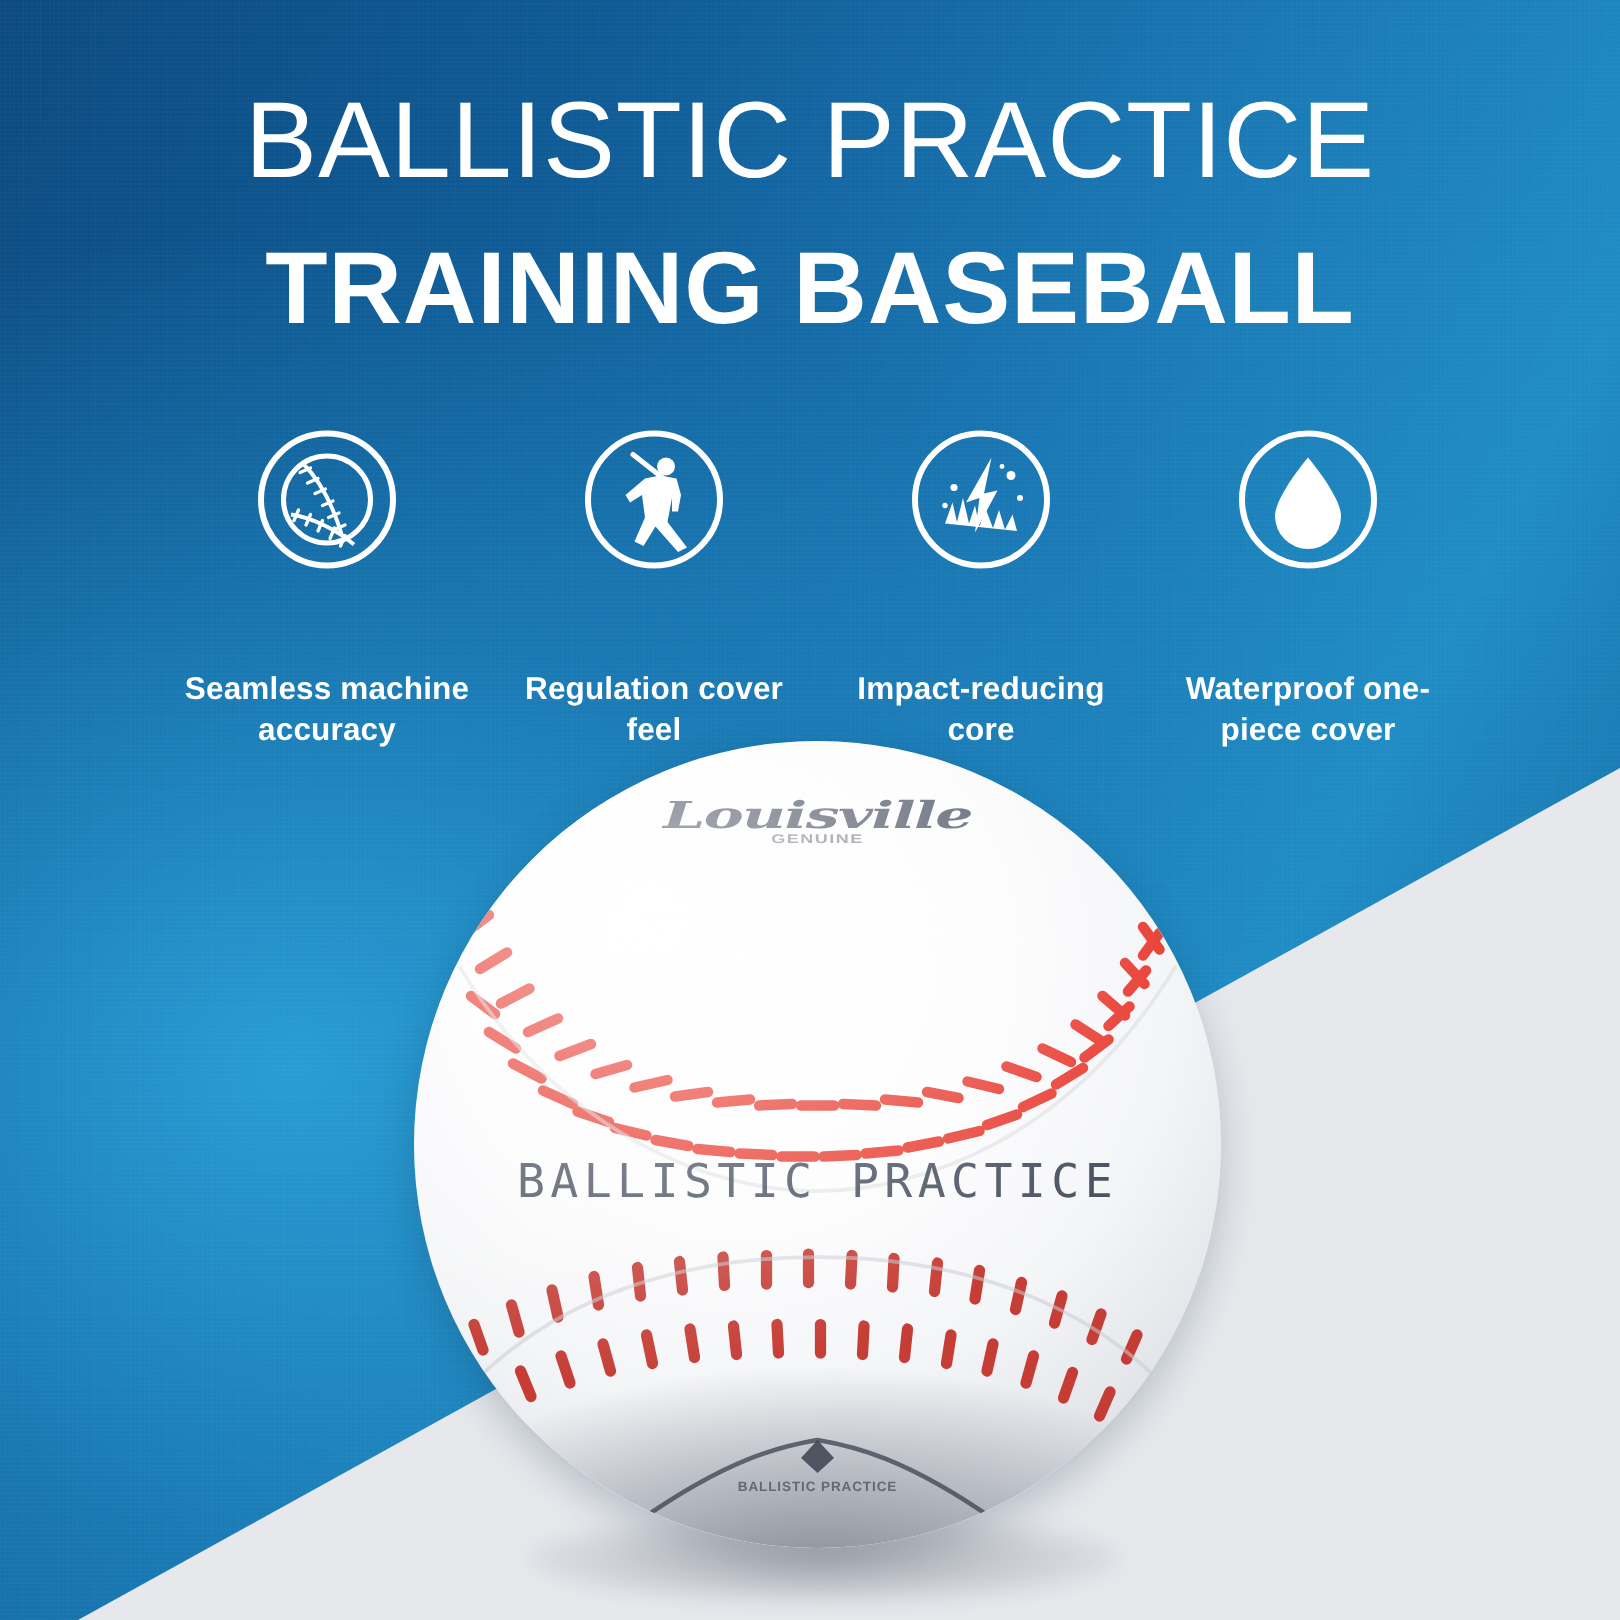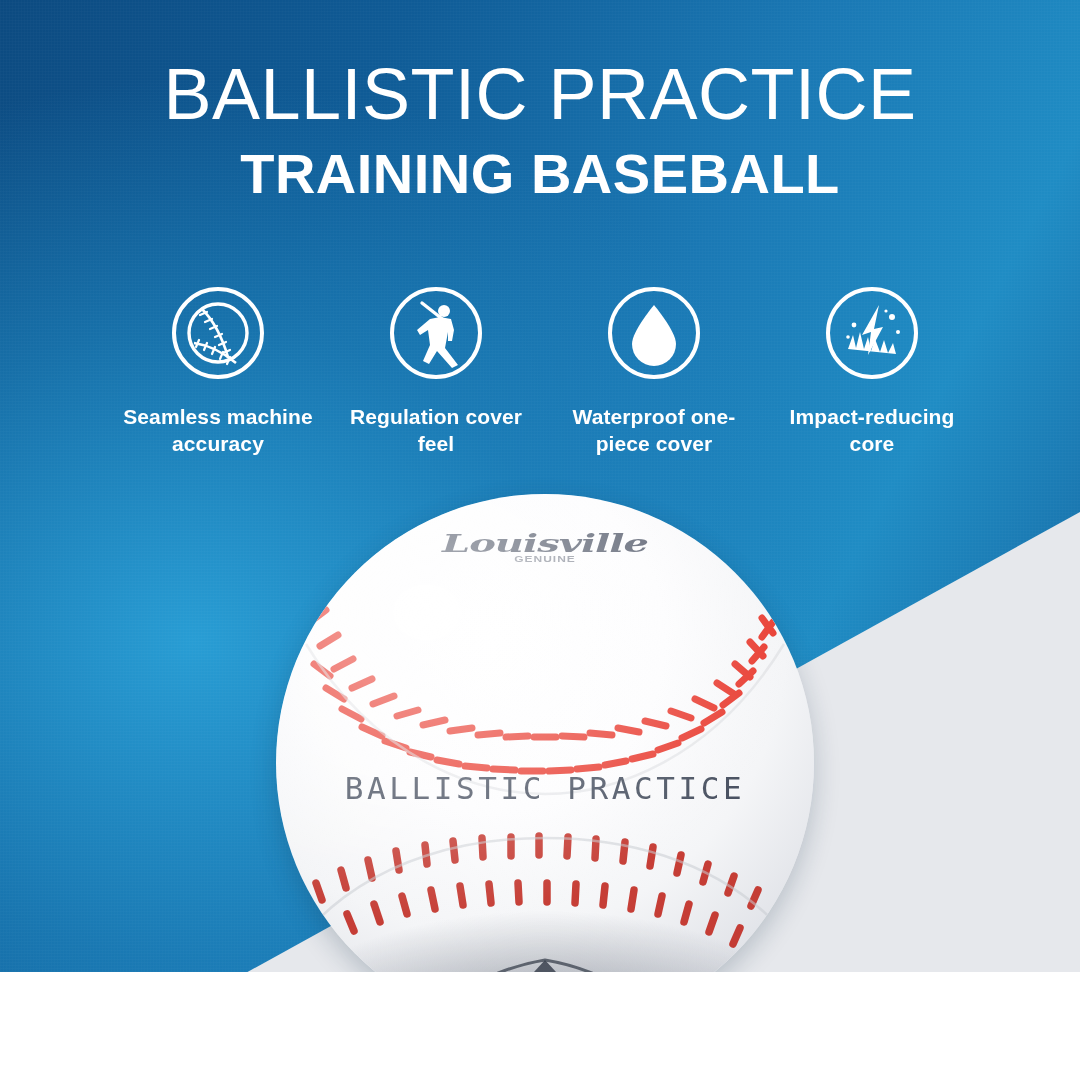--- a/index.html
+++ b/index.html
@@ -3,21 +3,21 @@
 <meta charset="utf-8">
 <style>
   html, body {
     margin: 0;
     padding: 0;
     background: #ffffff;
   }
   #canvas {
     position: relative;
     width: 1080px;
-    height: 972px;
+    height: 1080px;
     overflow: hidden;
     font-family: "Liberation Sans", sans-serif;
     background: #3b82f6;
   }
 
   
   .bg-blue {
     position: absolute;
     inset: 0;
     background:
@@ -53,42 +53,43 @@
   }
   .headline .line1 {
     display: block;
     font-size: 72px;
     font-weight: 300;
     letter-spacing: 0.5px;
     white-space: nowrap;
   }
   .headline .line2 {
     display: block;
-    font-size: 56px;
+    font-size: 68px;
     font-weight: 700;
     letter-spacing: 0.5px;
-    margin-top: 16px;
+    margin-top: 28px;
     white-space: nowrap;
   }
 
   
   .features {
     position: absolute;
     top: 285px;
     left: 120px;
     width: 850px;
     display: flex;
     justify-content: space-between;
     align-items: flex-start;
   }
   .feature {
     width: 196px;
     display: flex;
     flex-direction: column;
     align-items: center;
+    gap: 43px;
   }
   .feature-icon {
     width: 96px;
     height: 96px;
     display: block;
   }
   .feature-label {
     margin-top: 22px;
     text-align: center;
     color: #ffffff;
@@ -240,41 +241,41 @@
         </g>
         <path d="M34 18 L62 40" stroke="#ffffff" stroke-width="3.4" stroke-linecap="round" fill="none"></path>
       </svg>
       <div class="feature-label">Regulation
 cover feel</div>
     </div>
 
     <div class="feature">
       <svg class="feature-icon" viewBox="0 0 96 96">
         <circle cx="48" cy="48" r="44" fill="none" stroke="#ffffff" stroke-width="4"></circle>
-        <path d="M48 20 C 48 20, 70 46, 70 59 A 22 22 0 0 1 26 59 C 26 46, 48 20, 48 20 Z" fill="#ffffff"></path>
-      </svg>
-      <div class="feature-label">Waterproof one-
-piece cover</div>
-    </div>
-
-    <div class="feature">
-      <svg class="feature-icon" viewBox="0 0 96 96">
-        <circle cx="48" cy="48" r="44" fill="none" stroke="#ffffff" stroke-width="4"></circle>
         <g fill="#ffffff">
           <path d="M55 20 L50 44 L59 42 L44 70 L47 47 L38 50 Z"></path>
           <path d="M24 64 L29 50 L32 63 L36 47 L40 64 L44 52 L47 66 L51 54 L56 67 L60 55 L64 68 L69 58 L72 69 Z"></path>
           <circle cx="68" cy="32" r="3"></circle>
           <circle cx="30" cy="40" r="2.4"></circle>
           <circle cx="74" cy="47" r="2"></circle>
           <circle cx="24" cy="52" r="1.8"></circle>
           <circle cx="62" cy="26" r="1.6"></circle>
         </g>
       </svg>
       <div class="feature-label">Impact-reducing
 core</div>
+    </div>
+
+    <div class="feature">
+      <svg class="feature-icon" viewBox="0 0 96 96">
+        <circle cx="48" cy="48" r="44" fill="none" stroke="#ffffff" stroke-width="4"></circle>
+        <path d="M48 20 C 48 20, 70 46, 70 59 A 22 22 0 0 1 26 59 C 26 46, 48 20, 48 20 Z" fill="#ffffff"></path>
+      </svg>
+      <div class="feature-label">Waterproof one-
+piece cover</div>
     </div>
 
   </div>
 
   <div class="ball-shadow"></div>
 
   <div class="ball">
 
     <svg class="ball-svg" viewBox="0 0 538 538">
       <defs>

